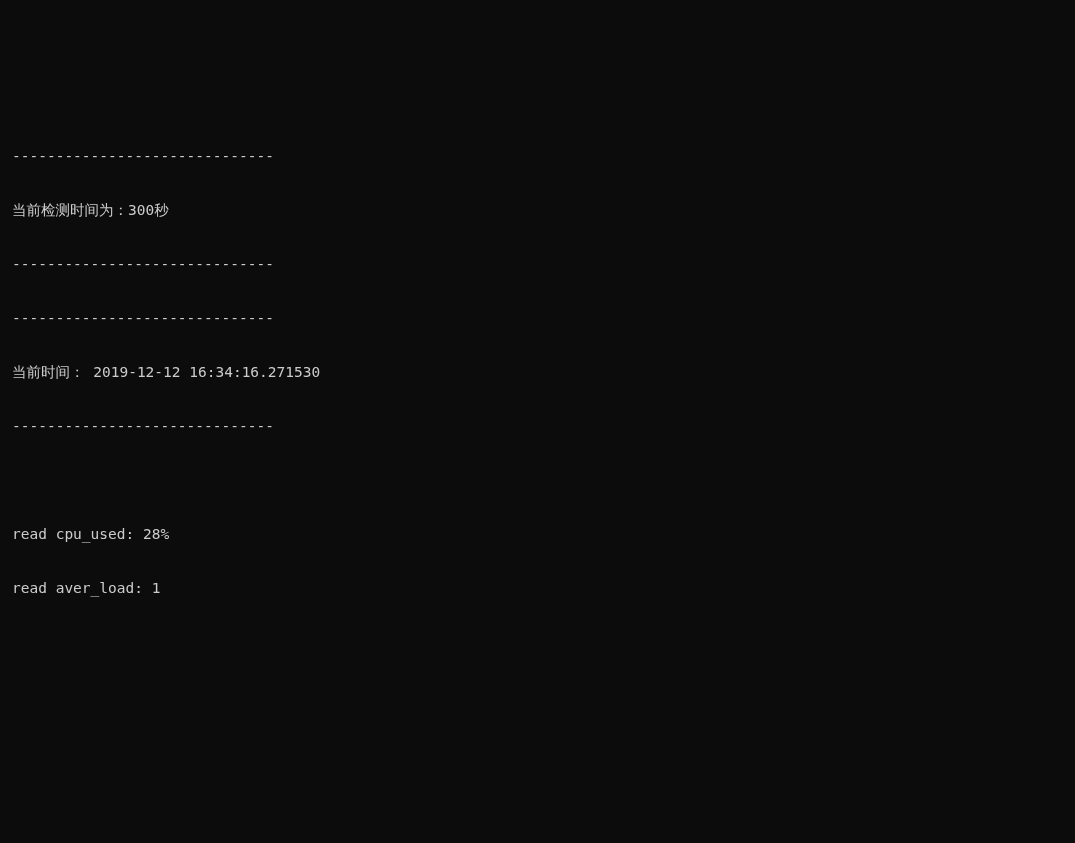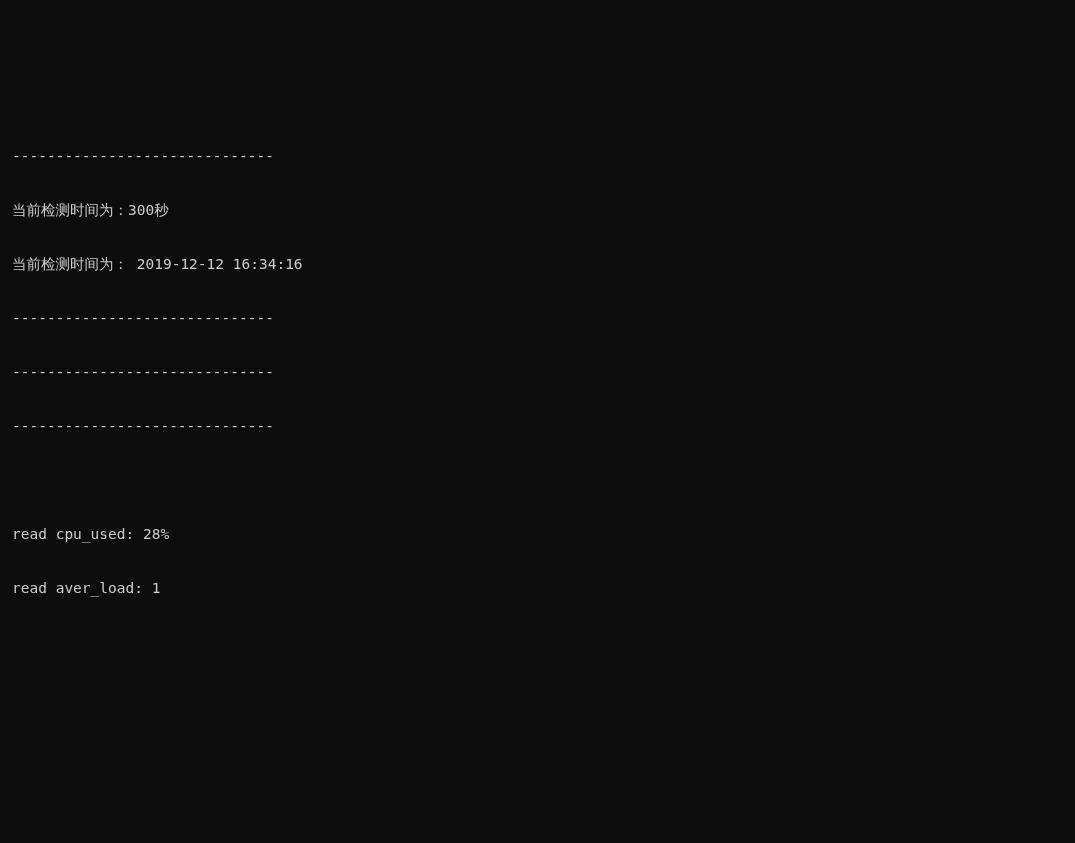--- a/index.html
+++ b/index.html
@@ -31,23 +31,23 @@
     .redact.w120 { width: 120px; }
   </style>
 </head>
 <body>
 
 
 
 <div>
 <span class="line">------------------------------</span>
 <span class="line">当前检测时间为：300秒</span>
-<span class="line">当前检测时间为： 2019-12-12 16:34:16</span>
 <span class="line">------------------------------</span>
 <span class="line">------------------------------</span>
+<span class="line">当前时间： 2019-12-12 16:34:16.271530</span>
 <span class="line">------------------------------</span>
 <span class="line"> </span>
 <span class="line">read cpu_used: 28%</span>
 <span class="line">read aver_load: 1</span>
 
 
 
 
 
 

